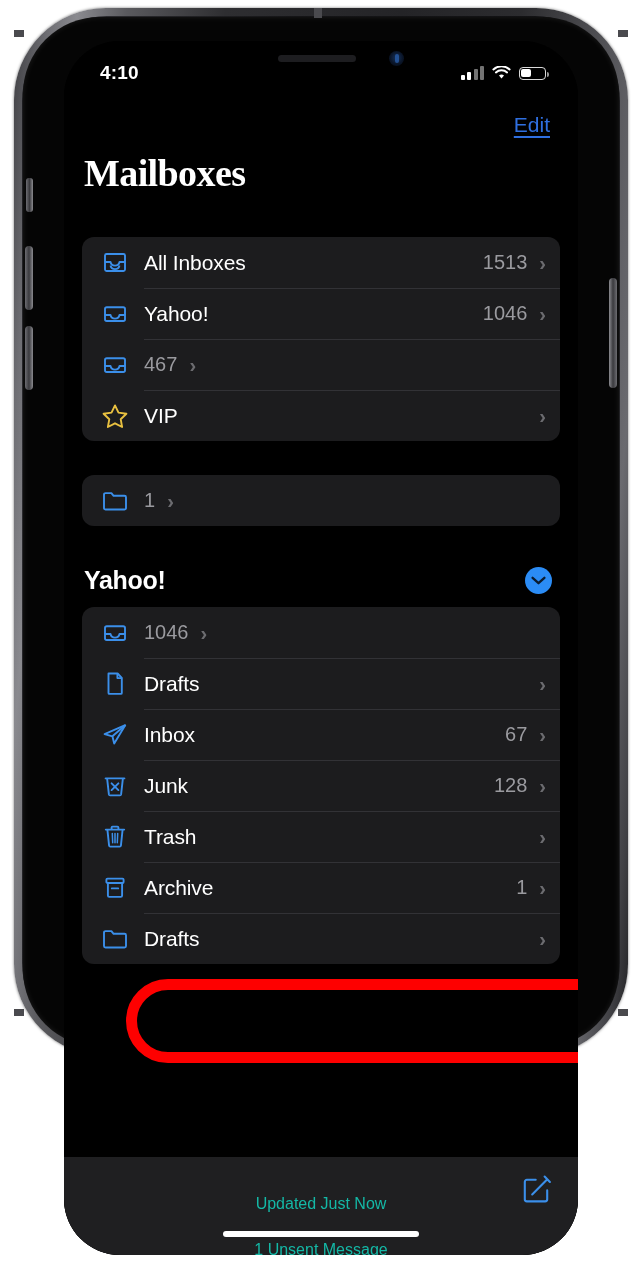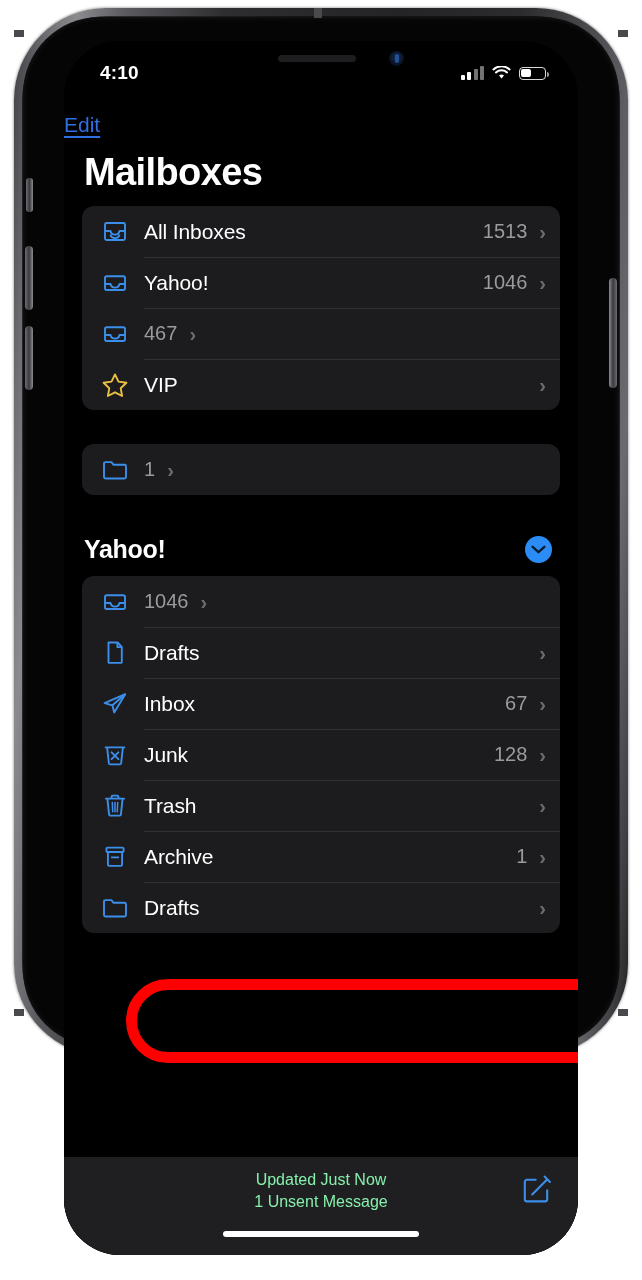--- a/index.html
+++ b/index.html
@@ -103,35 +103,36 @@
   #battery-level{ height:100%; width:45%; background:#fff; border-radius:2px; }
 
   
   #app{
     position:absolute; inset:0;
     display:flex; flex-direction:column;
     background:#000;
   }
   #nav-bar{
     height:46px; flex:0 0 auto;
-    display:flex; align-items:flex-end; justify-content:flex-start;
+    display:flex; align-items:flex-end; justify-content:flex-end;
     padding:0 28px 2px 0; margin-top:52px;
   }
   #edit-button{
     color:#2f6fe0; font-size:21px;
     text-decoration:underline; text-underline-offset:4px;
     cursor:pointer;
   }
   #page-title{
     color:#fff; font-size:38px; font-weight:bold;
     padding:12px 0 12px 20px; letter-spacing:-.6px;
     flex:0 0 auto;
-  }
-
-  #scroll-area{ flex:1 1 auto; overflow:hidden; position:relative; }
+    font-family:Liberation Serif, serif;
+  }
+
+  #scroll-area{ flex:1 1 auto; overflow:hidden; position:relative;margin-top:30px; }
 
   .card{
     margin:0 18px; background:#1c1c1e; border-radius:12px; overflow:hidden;
   }
   .card.gap-below{ margin-bottom:34px; }
 
   .row{
     position:relative; display:flex; align-items:center;
     height:51px; padding:0 14px 0 16px; cursor:pointer;
   }
@@ -168,21 +169,21 @@
   }
 
   
   #bottom-toolbar{
     position:absolute; left:0; right:0; bottom:0; height:98px;
     background:#1f1f21; z-index:25;
     display:flex; align-items:flex-start; justify-content:center;
     padding-top:12px;
   }
   #toolbar-status{ text-align:center; }
-  #toolbar-status div{ color:#86efac; font-size:16px; line-height:1.35; }
+  #toolbar-status div{ color:#14b8a6; font-size:16px; line-height:1.35;margin-top:24px; }
   #compose-button{
     position:absolute; right:26px; top:16px;
     width:32px; height:32px; cursor:pointer;
   }
   #home-indicator{
     position:absolute; left:50%; transform:translateX(-50%);
     bottom:18px; width:196px; height:6px;
     border-radius:3px; background:#fff;
   }
   svg{ display:block; }

